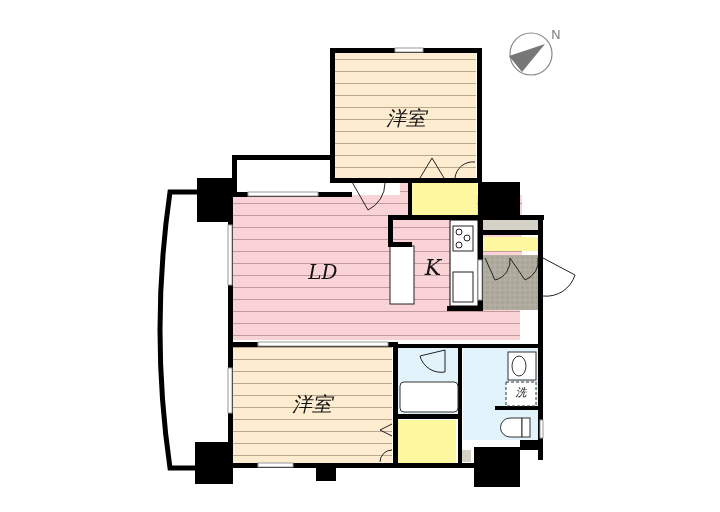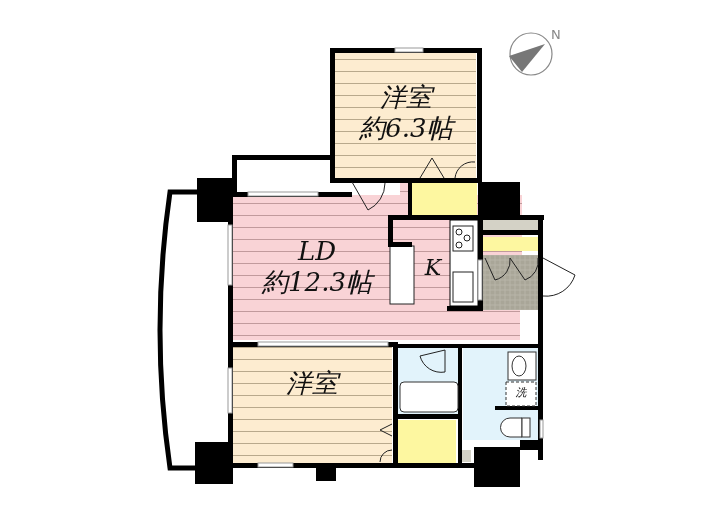--- a/index.html
+++ b/index.html
@@ -1,19 +1,19 @@
 <!DOCTYPE html>
 <html><head>
 <meta charset="utf-8">
 <style>
   html, body { margin:0; padding:0; background:#ffffff; }
   body { width:720px; height:512px; position:relative; overflow:hidden; font-family:"DejaVu Serif", serif; }
   #plan { position:absolute; left:0; top:0; width:720px; height:512px; }
   .label { position:absolute; font-style:italic; color:#111; text-align:center; line-height:1.2; font-family:"DejaVu Serif", serif; }
-  .lbl-big { font-size:26px; }
+  .lbl-big { font-size:20px;margin-top:24px; }
   .lbl-k { font-size:22px; }
   .lbl-n { font-size:13px; font-family:"DejaVu Sans", sans-serif; color:#888; font-style:normal; }
   .lbl-wash { font-size:11px; }
 </style>
 </head>
 <body>
 
 <div id="plan">
 <svg width="720" height="512" viewBox="0 0 720 512" xmlns="http://www.w3.org/2000/svg">
   <defs>
@@ -141,25 +141,23 @@
   <ellipse cx="519" cy="366" rx="7" ry="10" fill="#fff" stroke="#333" stroke-width="1"></ellipse>
 
   <rect x="506" y="382" width="30" height="24" fill="#fff" stroke="#333" stroke-width="1" stroke-dasharray="3,2"></rect>
 
   <path d="M522,418 L510,418 A9,9 0 0 0 510,437 L522,437 Z" fill="#fff" stroke="#333" stroke-width="1"></path>
   <rect x="522" y="418" width="8" height="19" fill="#fff" stroke="#333" stroke-width="1"></rect>
 </svg>
 
 <div class="label lbl-big" style="left:340px;top:82px;width:132px;">
   <div>洋室</div>
-  <div>約6.3帖</div>
 </div>
-<div class="label lbl-big" style="left:237px;top:236px;width:160px;">
+<div class="label lbl-big" style="left:243px;top:236px;width:160px;">
   <div>LD</div>
-  <div>約12.3帖</div>
 </div>
 <div class="label lbl-k" style="left:420px;top:255px;width:26px;">
   <div>K</div>
 </div>
 <div class="label lbl-big" style="left:242px;top:368px;width:140px;">
   <div>洋室</div>
 </div>
 <div class="label lbl-n" style="left:551px;top:27px;">N</div>
 <div class="label lbl-wash" style="left:506px;top:386px;width:30px;">洗</div>
 </div>

